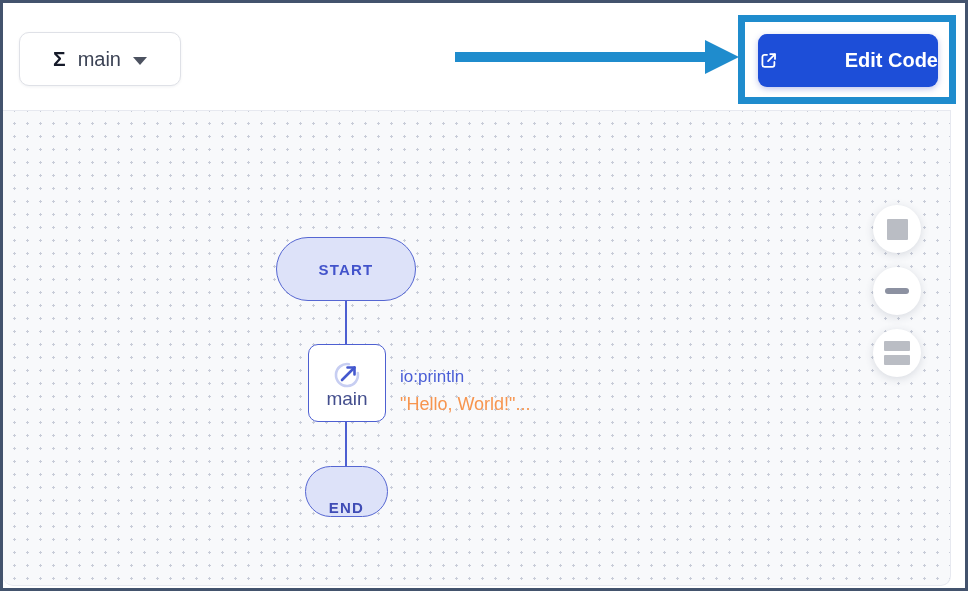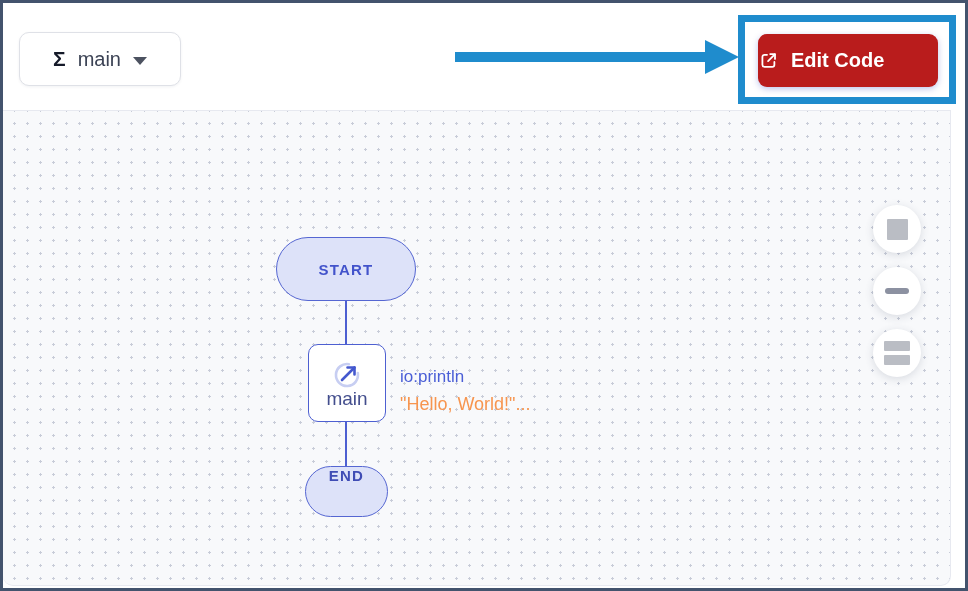--- a/index.html
+++ b/index.html
@@ -51,24 +51,24 @@
   .anno-highlight {
     position:absolute; left:735px; top:12px;
     width:218px; height:89px;
     border:7px solid #1f8ccd;
     background:transparent;
   }
 
   .edit-code-btn {
     position:absolute; left:755px; top:31px;
     width:180px; height:53px;
-    background:#b91c1c;
+    background:#1d4ed8;
     border:none; border-radius:9px;
     box-shadow:0 2px 6px rgba(70,85,200,.35);
-    display:flex; align-items:center; justify-content:flex-start; gap:12px;
+    display:flex; align-items:center; justify-content:space-between; gap:12px;
     color:#ffffff; font-size:20px; font-weight:700;
     font-family:"Liberation Sans", sans-serif;
     cursor:pointer;
   }
 
   
   .canvas {
     position:absolute; left:0; top:107px;
     width:948px; height:476px;
     background:#f8f9fb;
@@ -110,21 +110,21 @@
   }
   .call-expr { color:#4a5ed6; font-size:17px;margin-top:11px; }
   .call-args { color:#f7954f; font-size:18px; }
 
   .node-end {
     position:absolute; left:302px; top:355px;
     width:83px; height:51px;
     background:#dde2f9;
     border:1.6px solid #5566d2;
     border-radius:26px;
-    display:flex; align-items:flex-start; justify-content:center;
+    display:flex; align-items:flex-end; justify-content:center;
     color:#3f4cb5; font-size:15px; font-weight:700; letter-spacing:1.2px;
   }
 
   
   .ctl-circle {
     position:absolute; left:870px;
     width:48px; height:48px;
     background:#ffffff; border:none; border-radius:50%;
     box-shadow:0 2px 8px rgba(50,60,90,.16);
     display:flex; align-items:center; justify-content:center;

